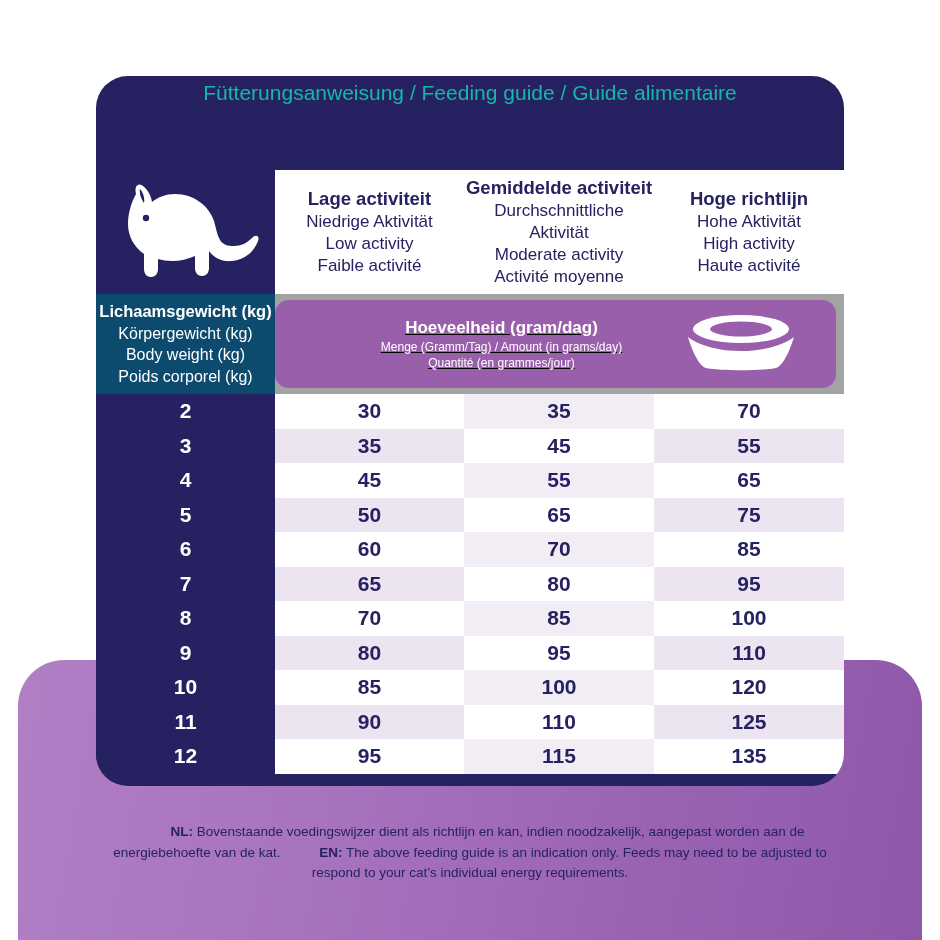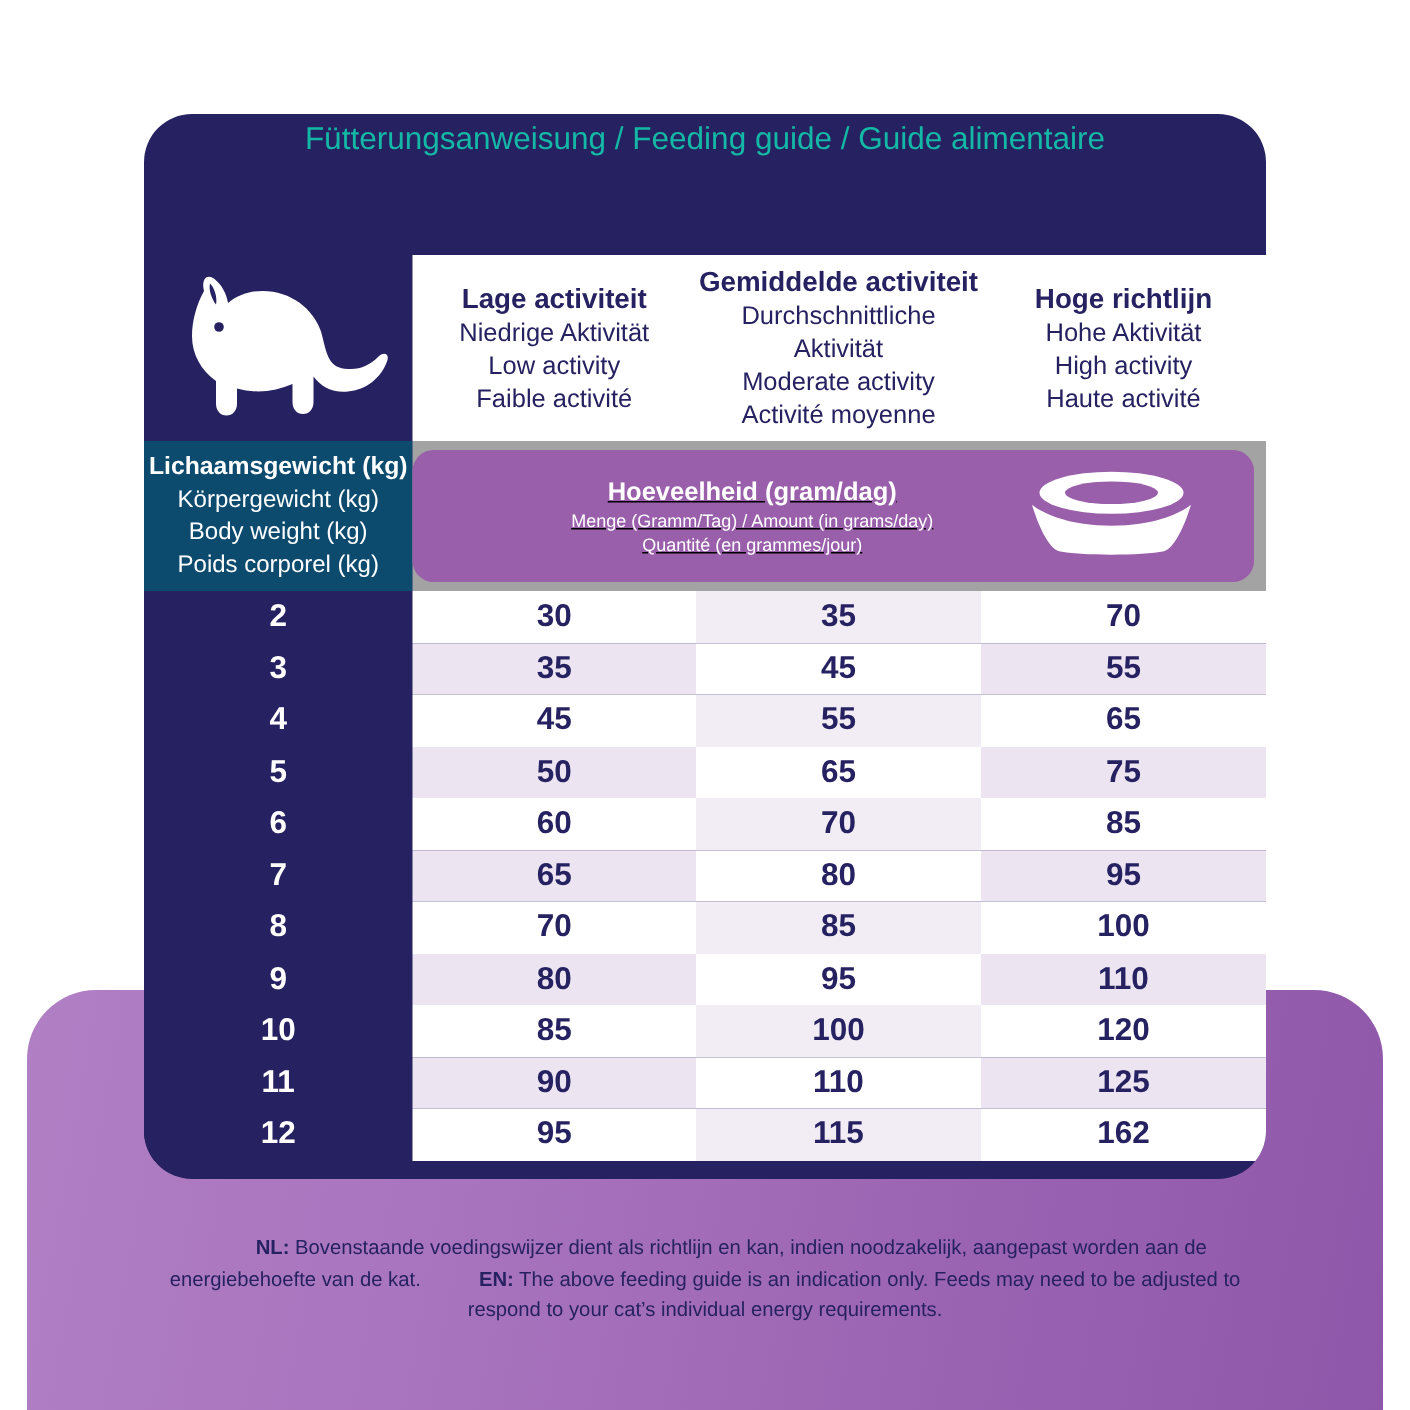--- a/index.html
+++ b/index.html
@@ -309,21 +309,21 @@
           <tr class="row-even">
             <td class="w-cell">11</td>
             <td class="d-cell band-a">90</td>
             <td class="d-cell band-b">110</td>
             <td class="d-cell band-c">125</td>
           </tr>
           <tr class="row-odd">
             <td class="w-cell">12</td>
             <td class="d-cell band-a">95</td>
             <td class="d-cell band-b">115</td>
-            <td class="d-cell band-c">162</td>
+            <td class="d-cell band-c">135</td>
           </tr>
         </tbody>
     </table>
   </div>
 </div>
 
 <div class="footnote">
   <b>NL:</b><span> Bovenstaande voedingswijzer dient als richtlijn en kan, indien noodzakelijk, aangepast worden aan de energiebehoefte van de kat. </span><b>EN:</b><span> The above feeding guide is an indication only. Feeds may need to be adjusted to respond to your cat’s individual energy requirements.</span>
 </div>
 

